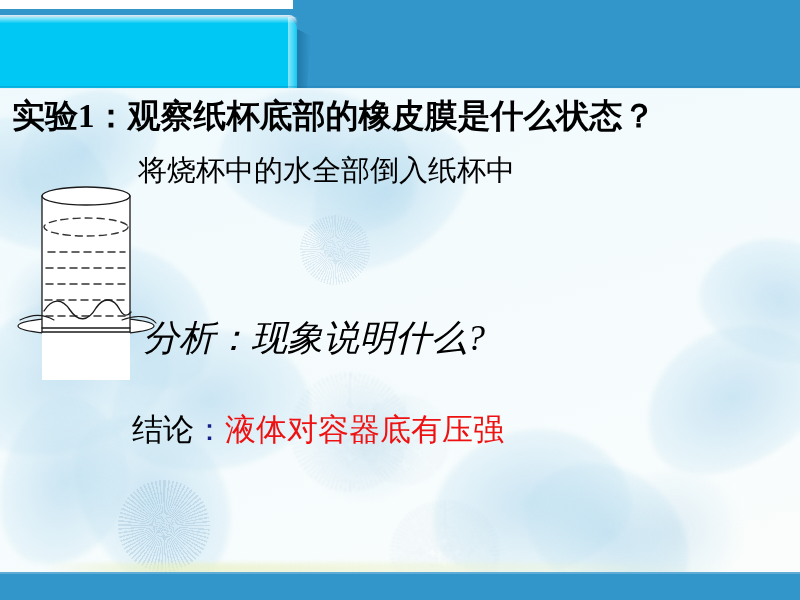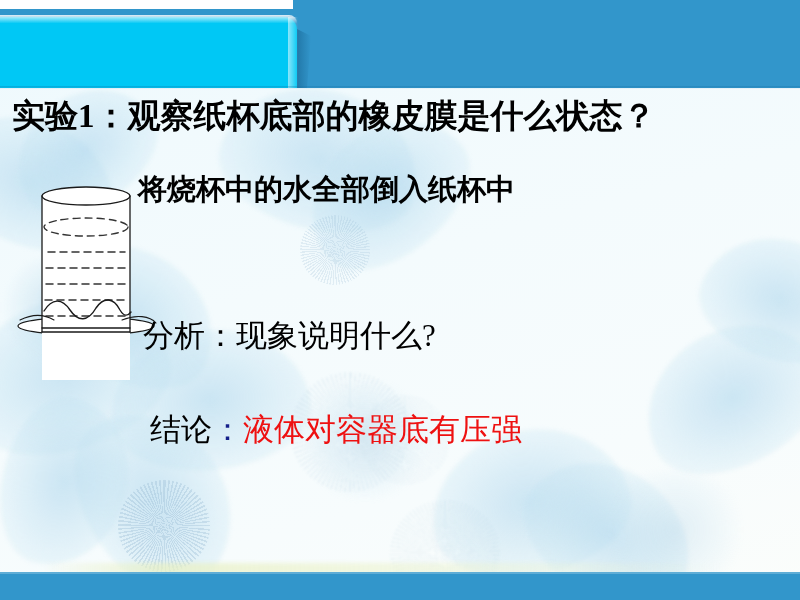--- a/index.html
+++ b/index.html
@@ -123,24 +123,24 @@
 
   
   .line {
     position: absolute;
     color: #000000;
     font-family: "Liberation Serif", "DejaVu Serif", serif;
     white-space: nowrap;
     line-height: 1;
   }
   .l1 { left: 12px;  top: 100px; font-size: 33px; font-weight: bold; }
-  .l2 { left: 138px; top: 175px; font-size: 29px; font-weight: bold; }
+  .l2 { left: 138px; top: 156px; font-size: 29px; }
   .l3 { left: 143px; top: 240px; font-size: 31px; }
-  .l4 { left: 143px; top: 320px; font-size: 31px; }
-  .l5 { left: 150px; top: 414px; font-size: 31px; }
+  .l4 { left: 143px; top: 320px; font-size: 36px; font-style: italic; }
+  .l5 { left: 132px; top: 414px; font-size: 31px; }
   .red  { color: #ee1111; }
   .navy { color: #141f8a; }
 
   
   .cup-wrap {
     position: absolute;
     left: 10px; top: 180px;
     width: 160px; height: 200px;
   }
   .cup-svg { display: block; }

